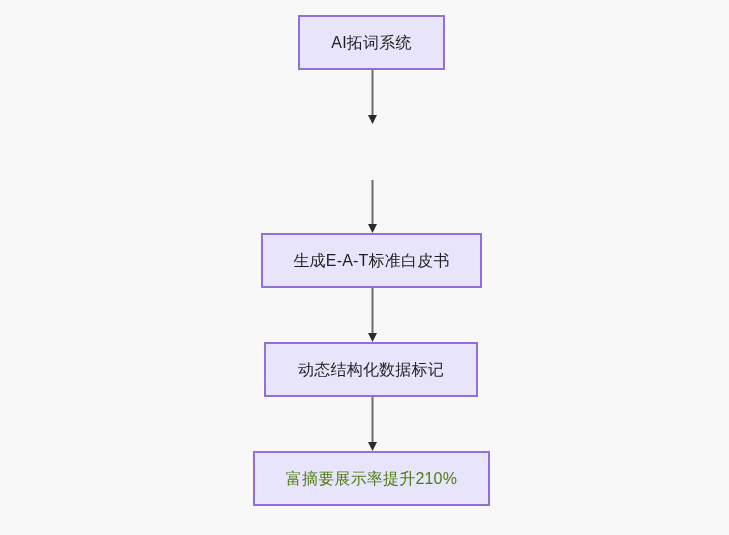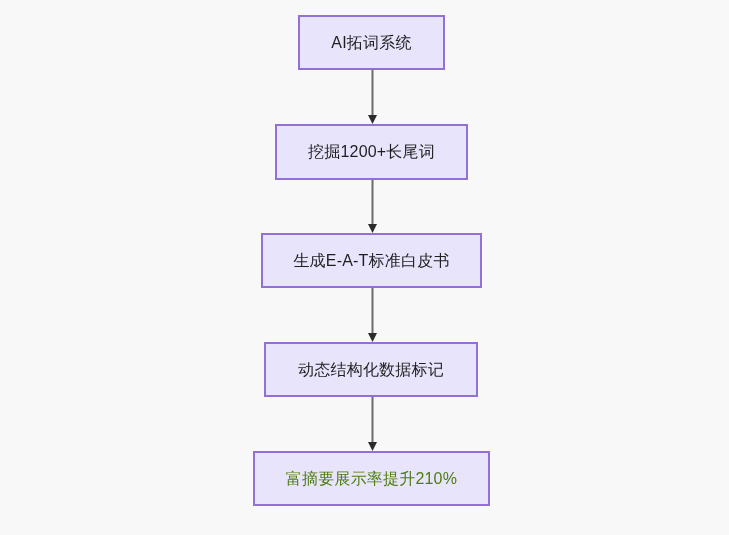--- a/index.html
+++ b/index.html
@@ -65,23 +65,20 @@
       <line class="edge-line" x1="6.5" y1="0" x2="6.5" y2="45" stroke="#6b6b6b"></line>
       <polygon class="edge-head" points="2,45 11,45 6.5,54"></polygon>
     </svg>
     <svg class="edge" width="13" height="54" style="left: 365.5px; top: 397px;">
       <line class="edge-line" x1="6.5" y1="0" x2="6.5" y2="45" stroke="#6b6b6b"></line>
       <polygon class="edge-head" points="2,45 11,45 6.5,54"></polygon>
     </svg>
     <div class="node" style="left: 298px; top: 15px; width: 147px; height: 55px; background: rgb(232, 228, 251); border-color: rgb(147, 112, 216);">
       <span class="node-label" style="color: rgb(31, 31, 32);">AI拓词系统</span>
     </div>
-    <div class="node" style="left: 275px; top: 124px; width: 193px; height: 56px; background: rgb(232, 228, 251); border-color: rgb(147, 112, 216);">
-      <span class="node-label" style="color: rgb(31, 31, 32);">挖掘1200+长尾词</span>
-    </div>
     <div class="node" style="left: 261px; top: 233px; width: 221px; height: 55px; background: rgb(232, 228, 251); border-color: rgb(147, 112, 216);">
       <span class="node-label" style="color: rgb(31, 31, 32);">生成E-A-T标准白皮书</span>
     </div>
     <div class="node" style="left: 264px; top: 342px; width: 214px; height: 55px; background: rgb(232, 228, 251); border-color: rgb(147, 112, 216);">
       <span class="node-label" style="color: rgb(31, 31, 32);">动态结构化数据标记</span>
     </div>
     <div class="node" style="left: 253px; top: 451px; width: 237px; height: 55px; background: rgb(232, 228, 251); border-color: rgb(147, 112, 216);">
       <span class="node-label" style="color: #4d7c0f;">富摘要展示率提升210%</span>
     </div>
   </div>

